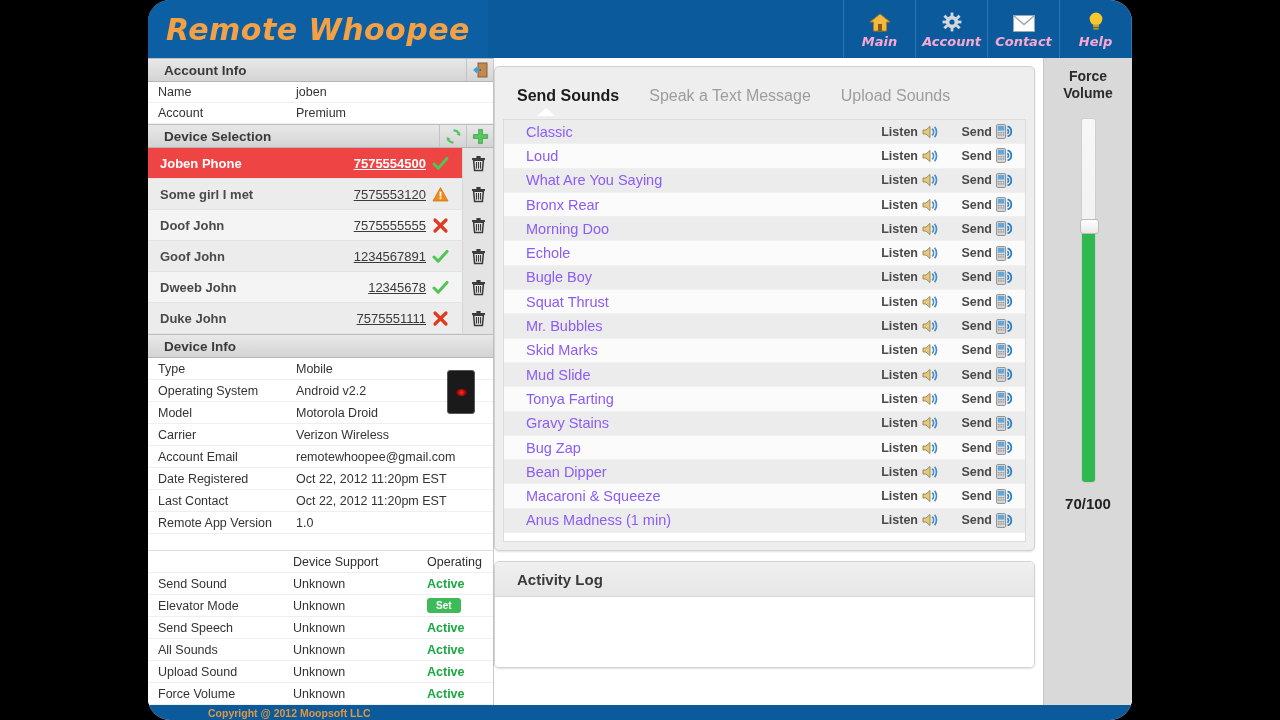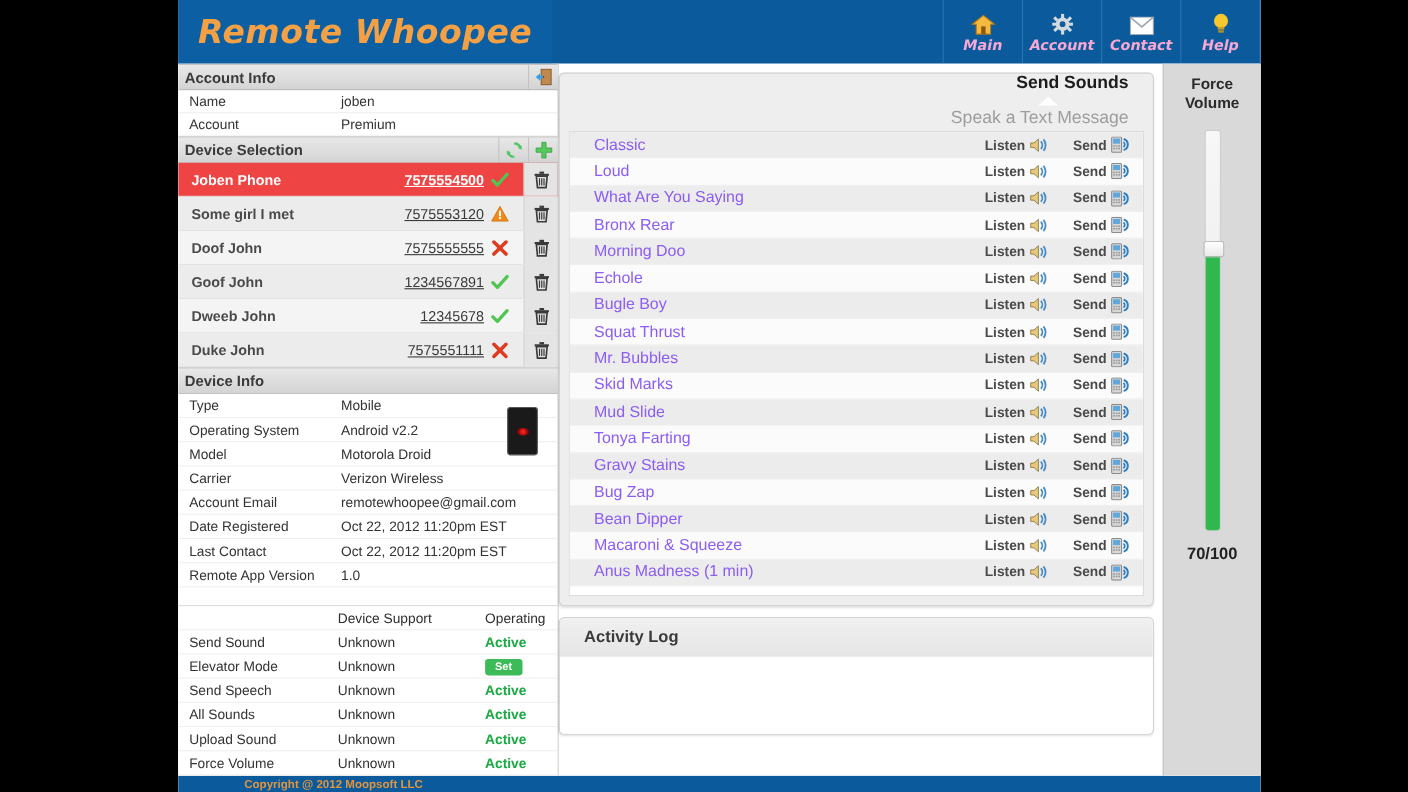--- a/index.html
+++ b/index.html
@@ -1,22 +1,22 @@
 <!DOCTYPE html>
 <html><head>
 <meta charset="utf-8">
 <style>
   html,body{margin:0;padding:0;}
   body{
     width:1280px;height:720px;background:#000;overflow:hidden;
     font-family:"Liberation Sans",sans-serif;
   }
   .app{
-    position:absolute;left:162px;top:0;width:984px;height:720px;
-    background:#ffffff;overflow:hidden;
+    position:absolute;left:148px;top:0;width:984px;height:720px;
+    background:#ffffff;overflow:hidden;border-radius:22px;
   }
   
   .header{
     position:relative;height:58px;background:#0a5a9c;
     display:flex;align-items:stretch;
   }
   .logo-wrap{
     width:340px;display:flex;align-items:center;justify-content:center;
     background:#0d5fa3;
   }
@@ -41,21 +41,21 @@
   
   .body{position:relative;height:647px;display:flex;background:#ffffff;}
   .left{
     width:345px;border-right:1px solid #c8c8c8;background:#ffffff;
     display:flex;flex-direction:column;
   }
   .sec-head{
     background:linear-gradient(#e8e8e8,#d4d4d4);
     border-top:1px solid #bdbdbd;border-bottom:1px solid #b5b5b5;
     height:22px;display:flex;align-items:center;
-    padding-left:6px;font-size:13.5px;font-weight:bold;color:#3a3a3a;
+    padding-left:16px;font-size:13.5px;font-weight:bold;color:#3a3a3a;
   }
   .sec-head .ttl{flex:1;}
   .hd-btn{
     width:26px;height:22px;display:flex;align-items:center;justify-content:center;
     border-left:1px solid #c3c3c3;cursor:pointer;
   }
   .kv{display:flex;height:20px;align-items:center;border-bottom:1px solid #efefef;font-size:12.5px;color:#333;}
   .kv .k{width:148px;padding-left:10px;box-sizing:border-box;}
   .kv .v{flex:1;}
   
@@ -105,21 +105,21 @@
   .center{
     flex:1;padding:8px 8px 0 0;box-sizing:border-box;
     display:flex;flex-direction:column;
   }
   .card{
     background:#eeeeee;border:1px solid #d2d2d2;border-radius:5px;
     box-shadow:0 1px 2px rgba(0,0,0,.12);
     display:flex;flex-direction:column;overflow:hidden;
   }
   .card.sounds{height:483px;}
-  .tabs{display:flex;align-items:flex-end;height:52px;padding-left:14px;position:relative;flex-direction:column;}
+  .tabs{display:flex;align-items:flex-end;height:52px;padding-left:14px;position:relative;}
   .tab{
     font-size:16px;color:#9d9d9d;padding:0 22px 14px 8px;cursor:pointer;position:relative;
   }
   .tab.active{color:#1c1c1c;font-weight:bold;}
   .tab.active:after{
     content:"";position:absolute;left:28px;bottom:3px;
     width:0;height:0;border-left:9px solid transparent;border-right:9px solid transparent;
     border-bottom:8px solid #ffffff;
   }
   .list{

